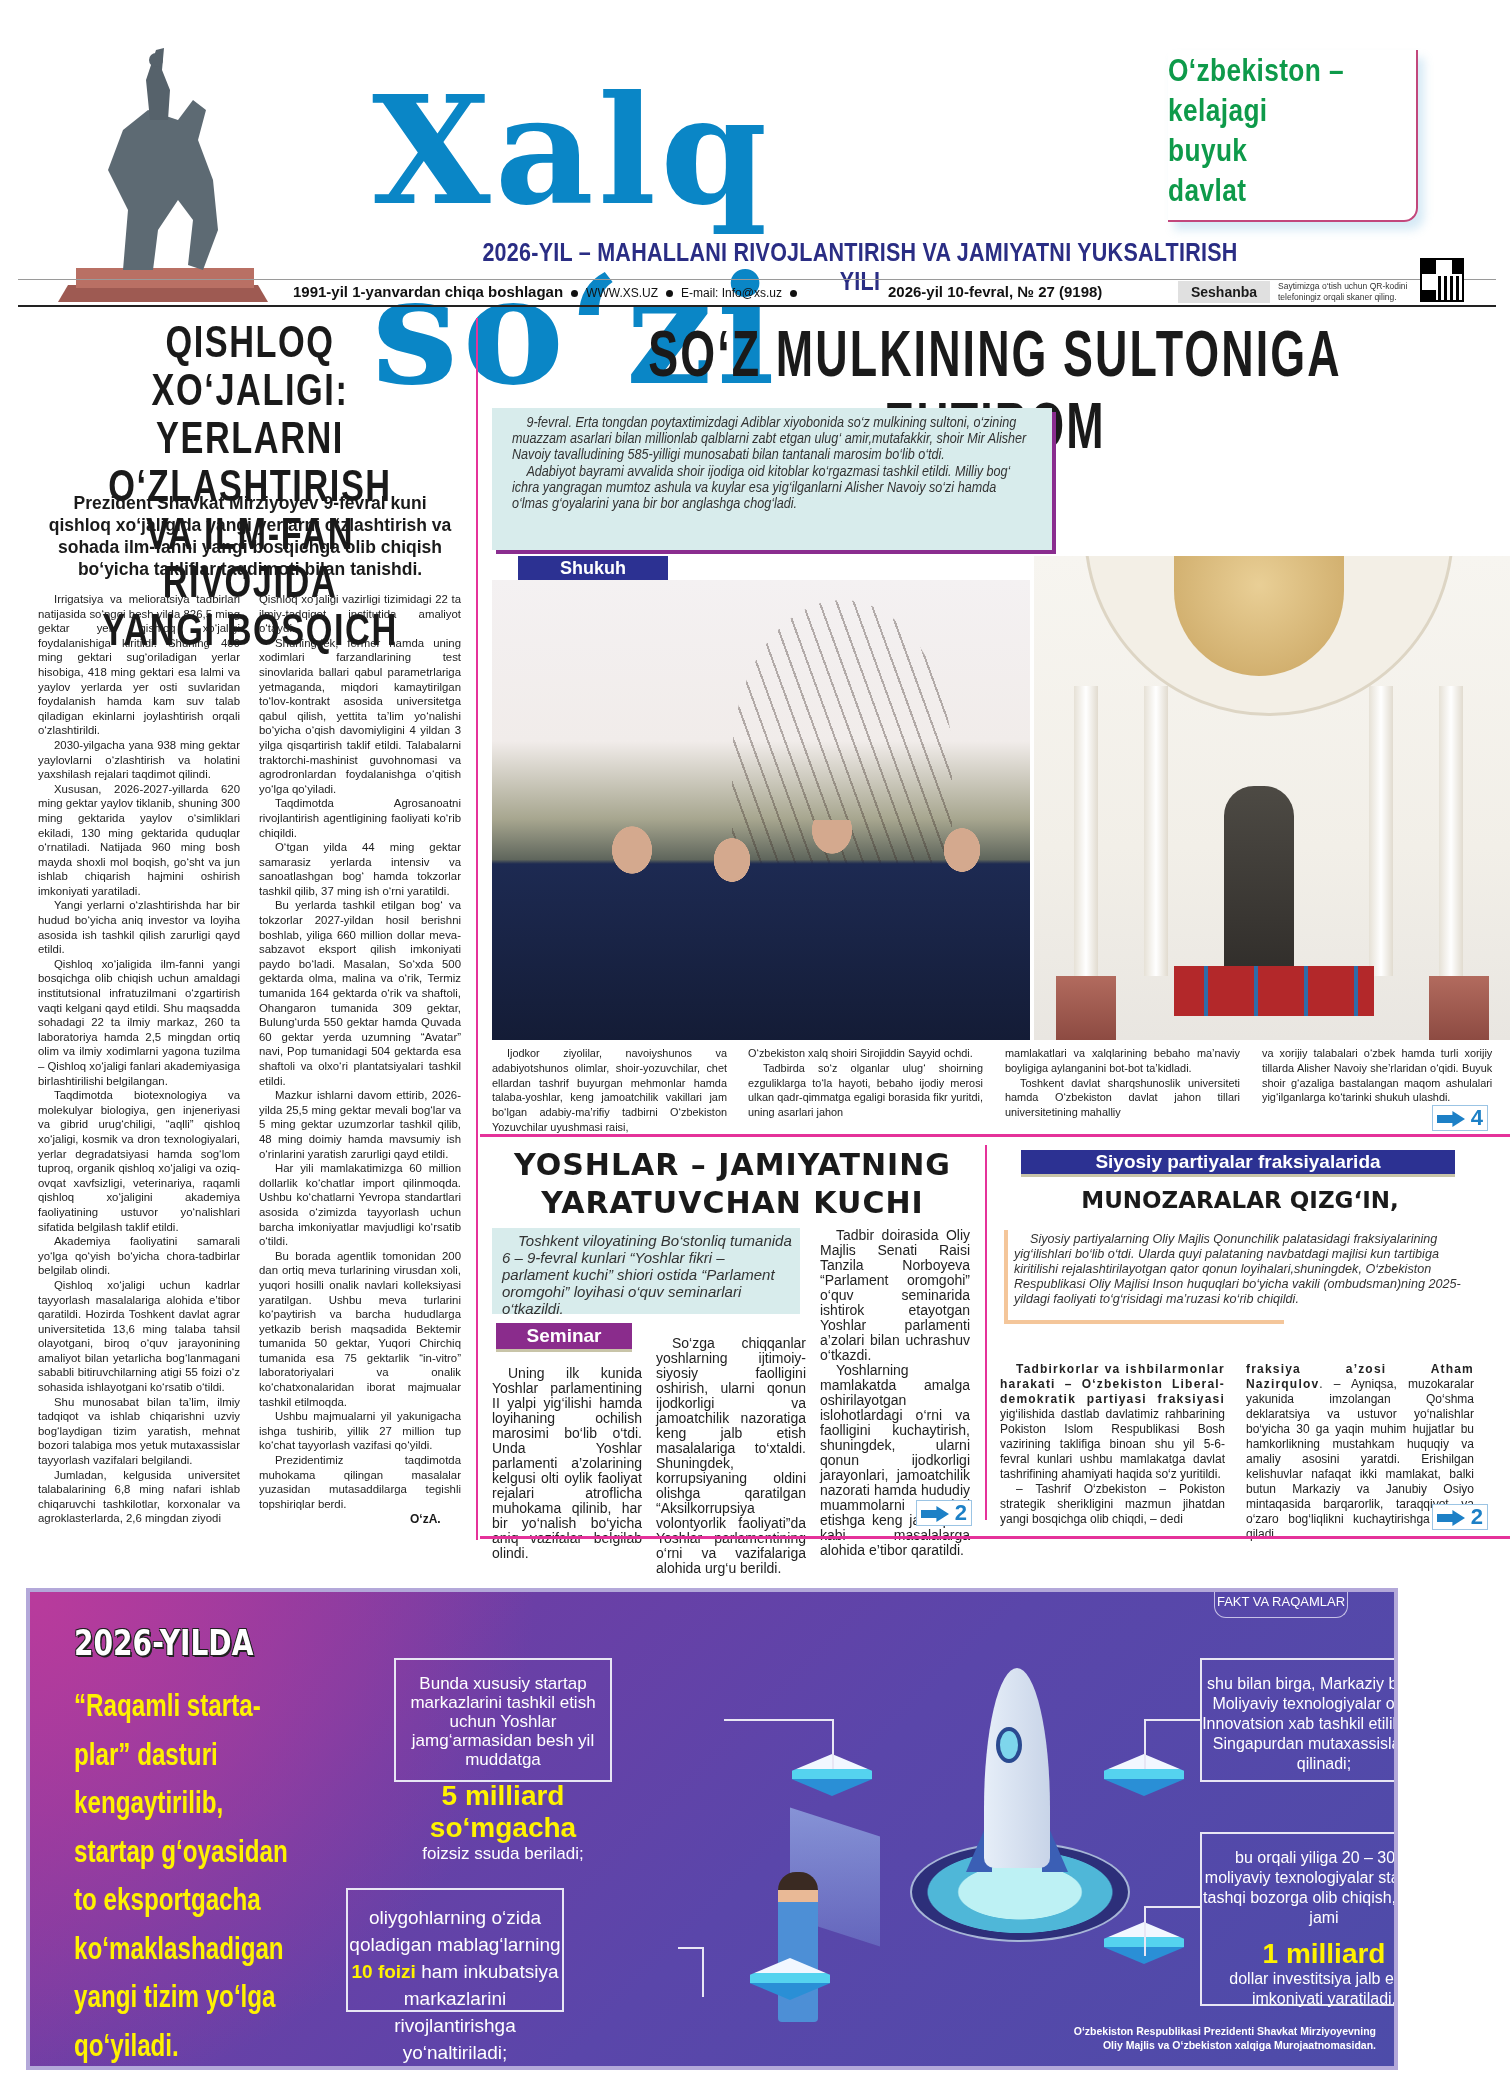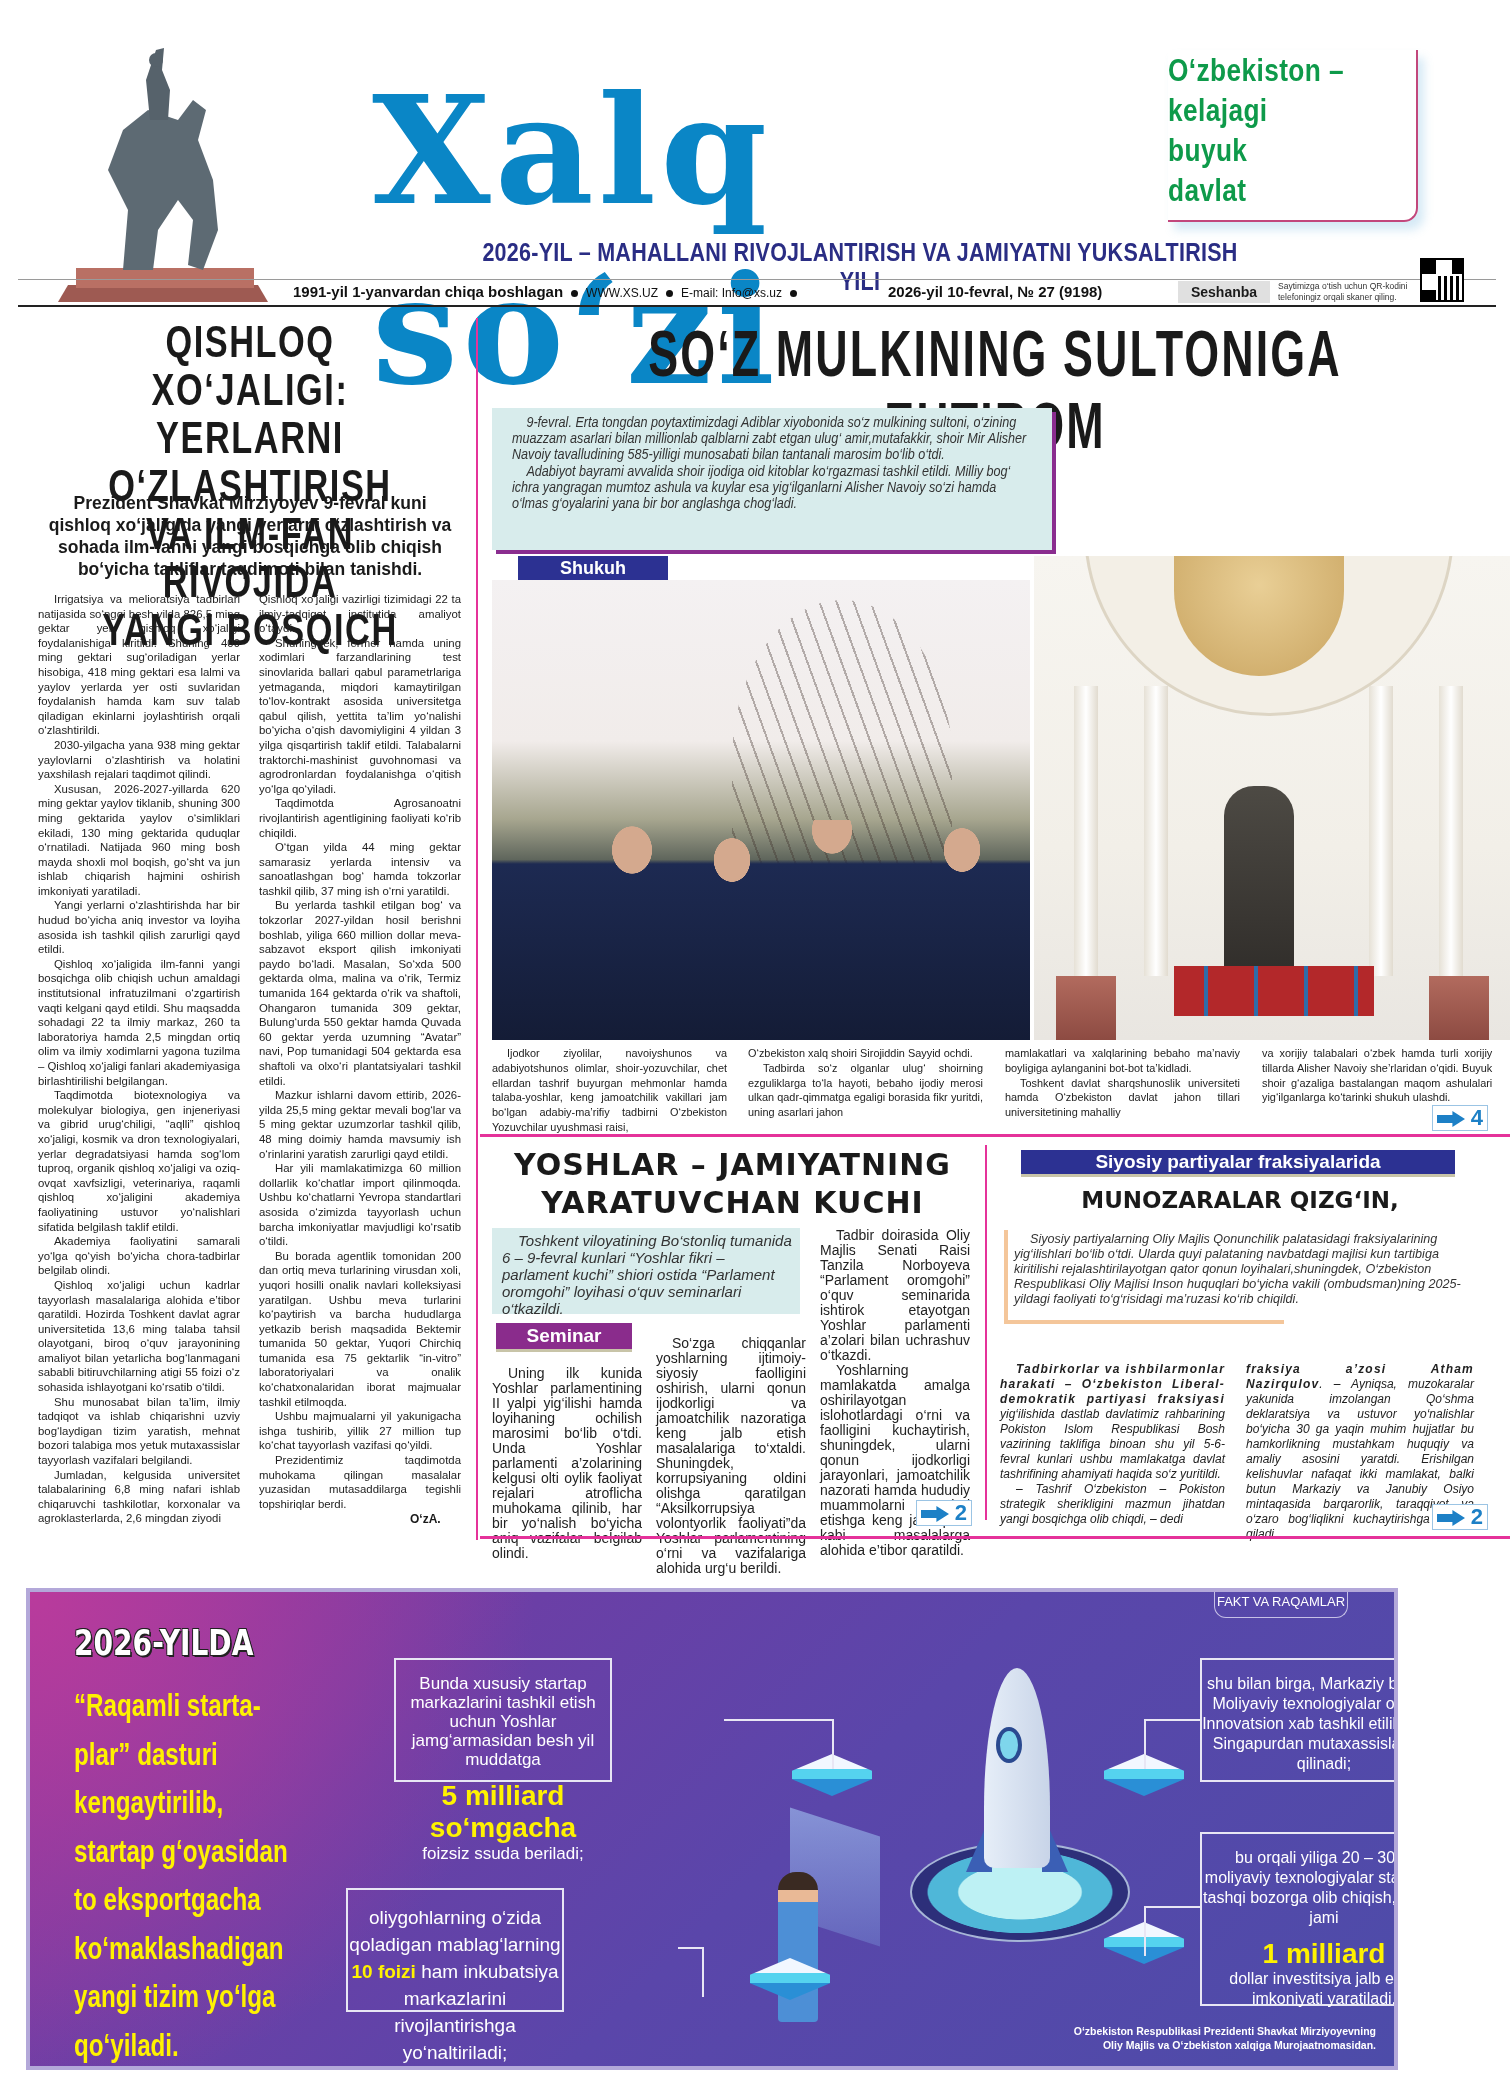--- a/index.html
+++ b/index.html
@@ -174,21 +174,21 @@
     position: absolute; left: 1000px; top: 1185px; width: 480px; text-align: center;
     font-family: "DejaVu Sans", sans-serif; font-weight: bold; font-size: 23px; line-height: 31px;
   }
   .siy-lead {
     position: absolute; left: 1004px; top: 1230px; width: 478px; height: 90px;
     border-left: 4px solid #f4c69a; padding: 2px 0 0 6px;
   }
   .siy-lead::after { content: ""; position: absolute; left: -4px; bottom: -4px; width: 280px; height: 4px; background: #f4c69a; }
   .siy-lead p { font-style: italic; font-size: 12.6px; line-height: 15px; color: #333; text-indent: 16px; }
   .scol { position: absolute; font-size: 12px; line-height: 15px; text-align: justify; color: #222; }
-  .scol p { text-indent: 16px; font-style: italic; }
+  .scol p { text-indent: 16px; }
   .scol b { letter-spacing: 1.2px; }
 
   
   .info {
     position: absolute; left: 26px; top: 1588px; width: 1372px; height: 482px;
     background:
       radial-gradient(circle at 0% 0%, #b93b9c 0%, transparent 35%),
       linear-gradient(135deg, #8c3a9e 0%, #6b3fa6 28%, #5a46aa 55%, #4d4ca9 100%);
     border: 4px solid #b3a8d9;
     overflow: hidden;

